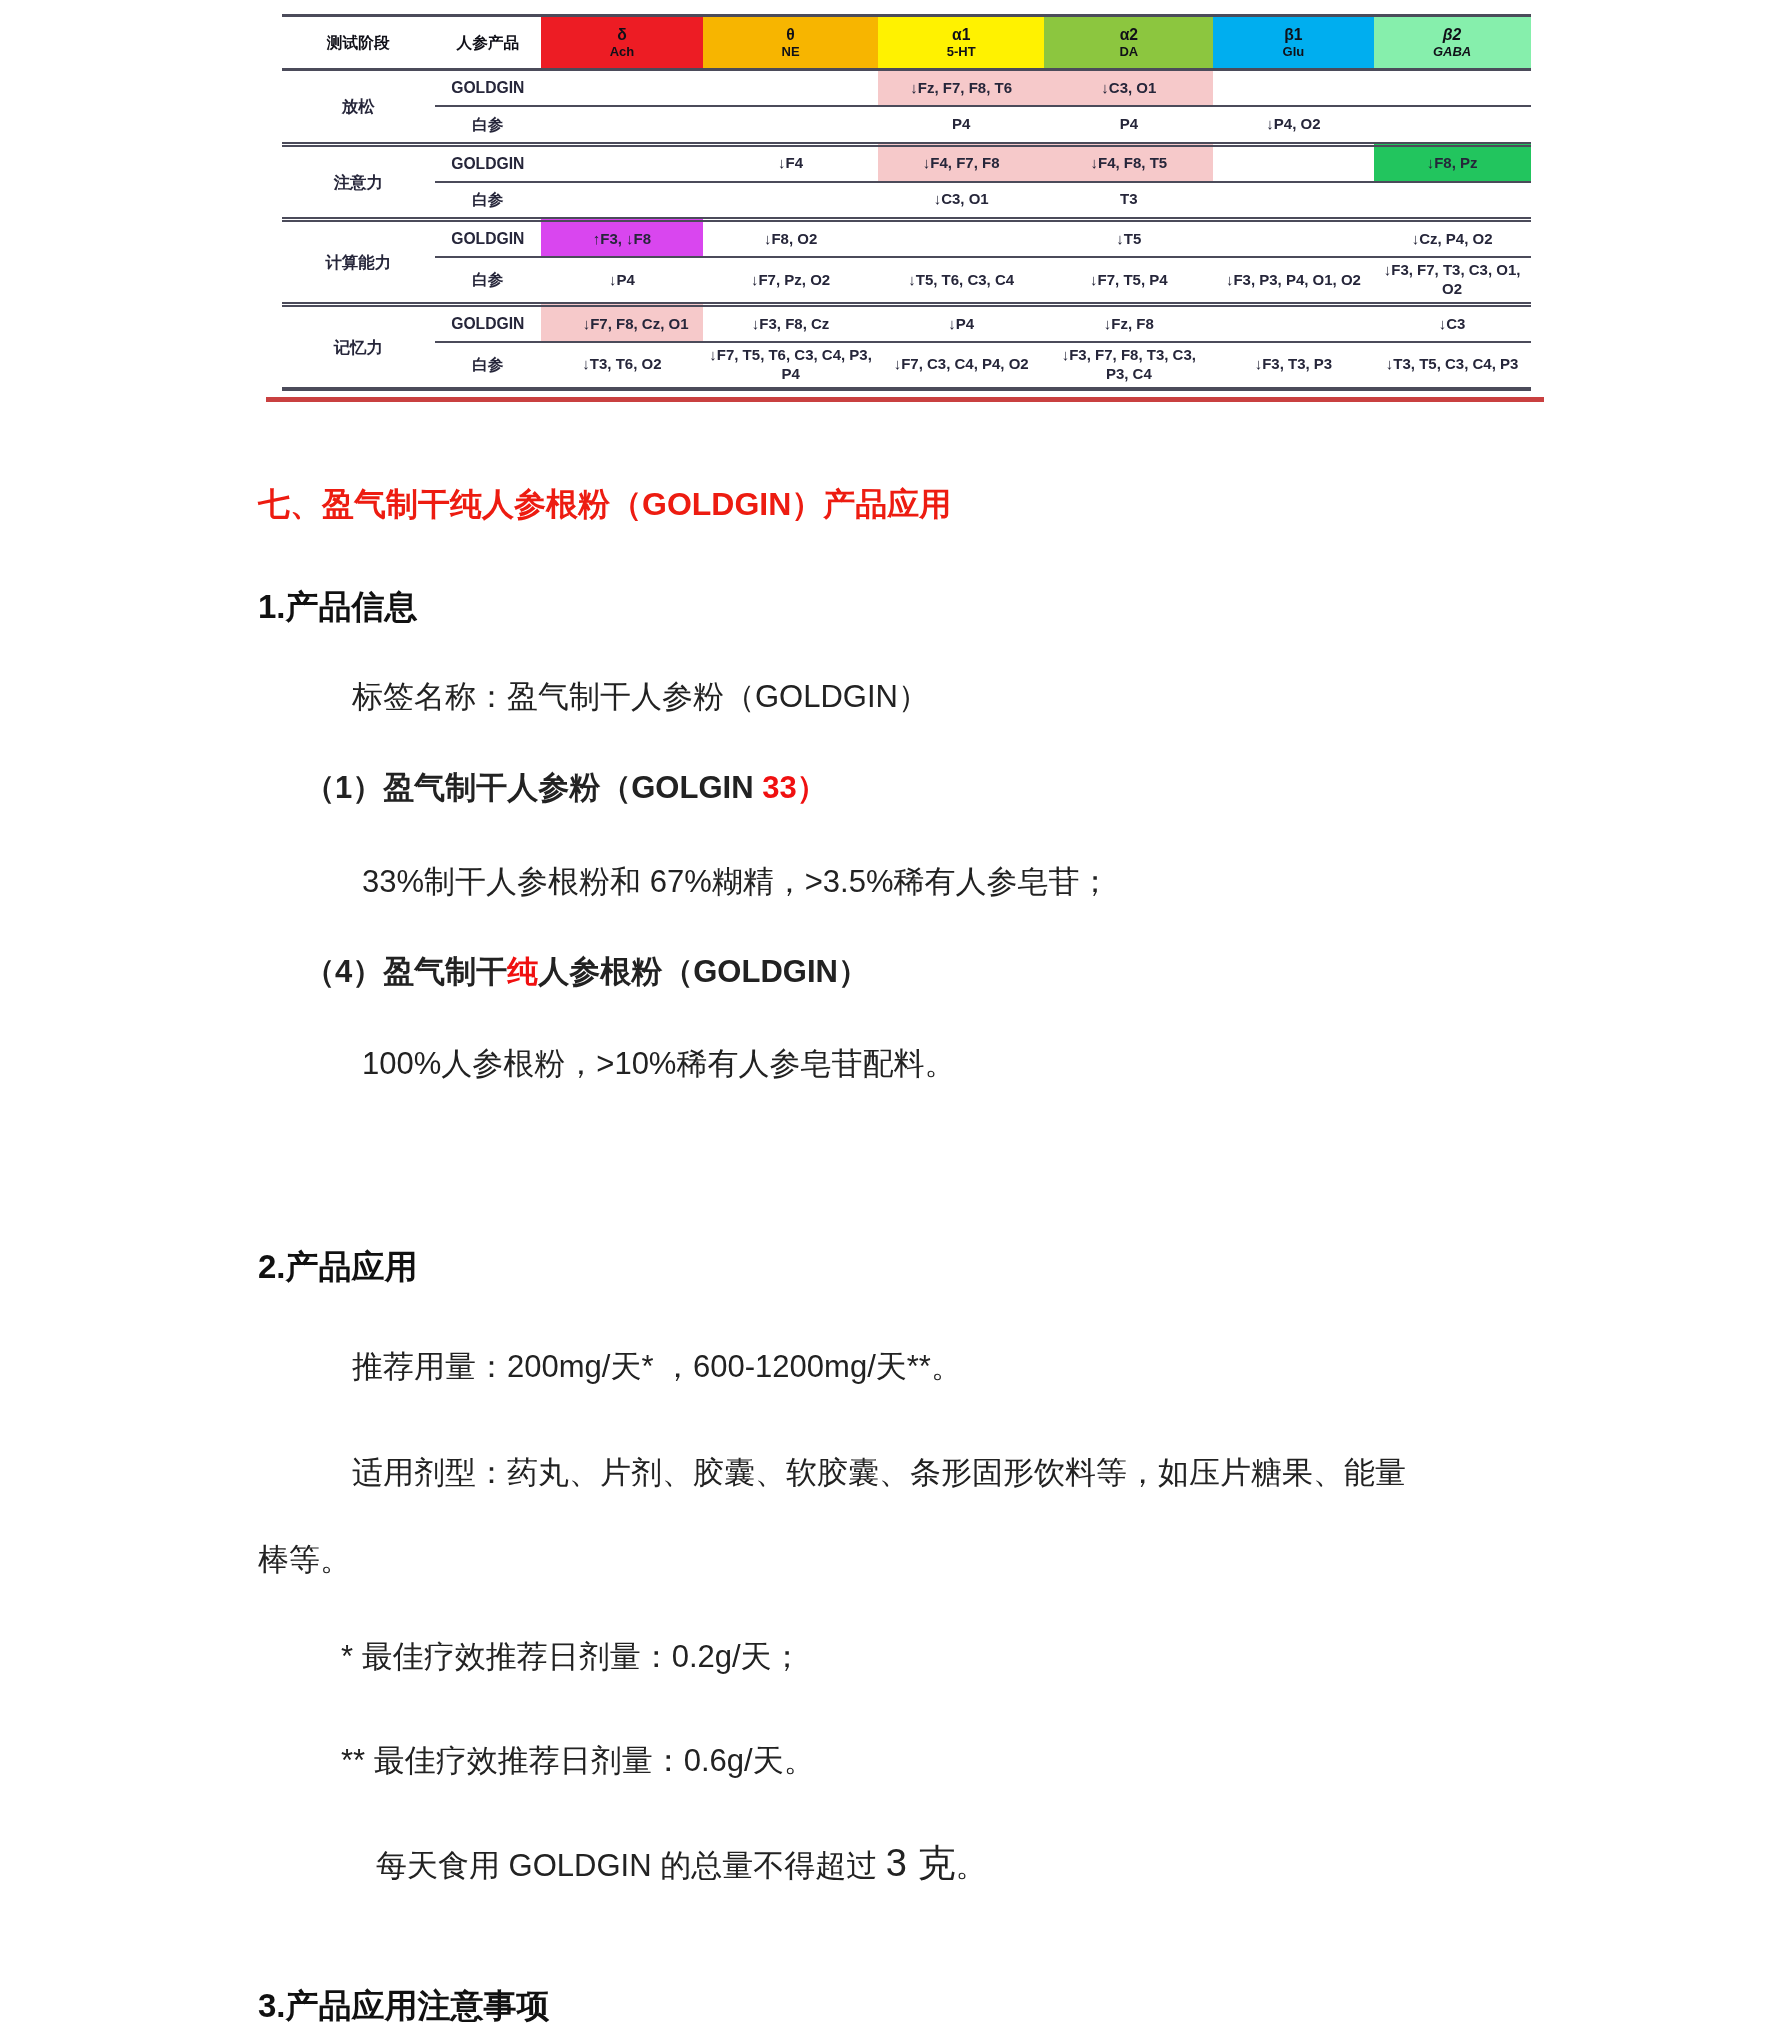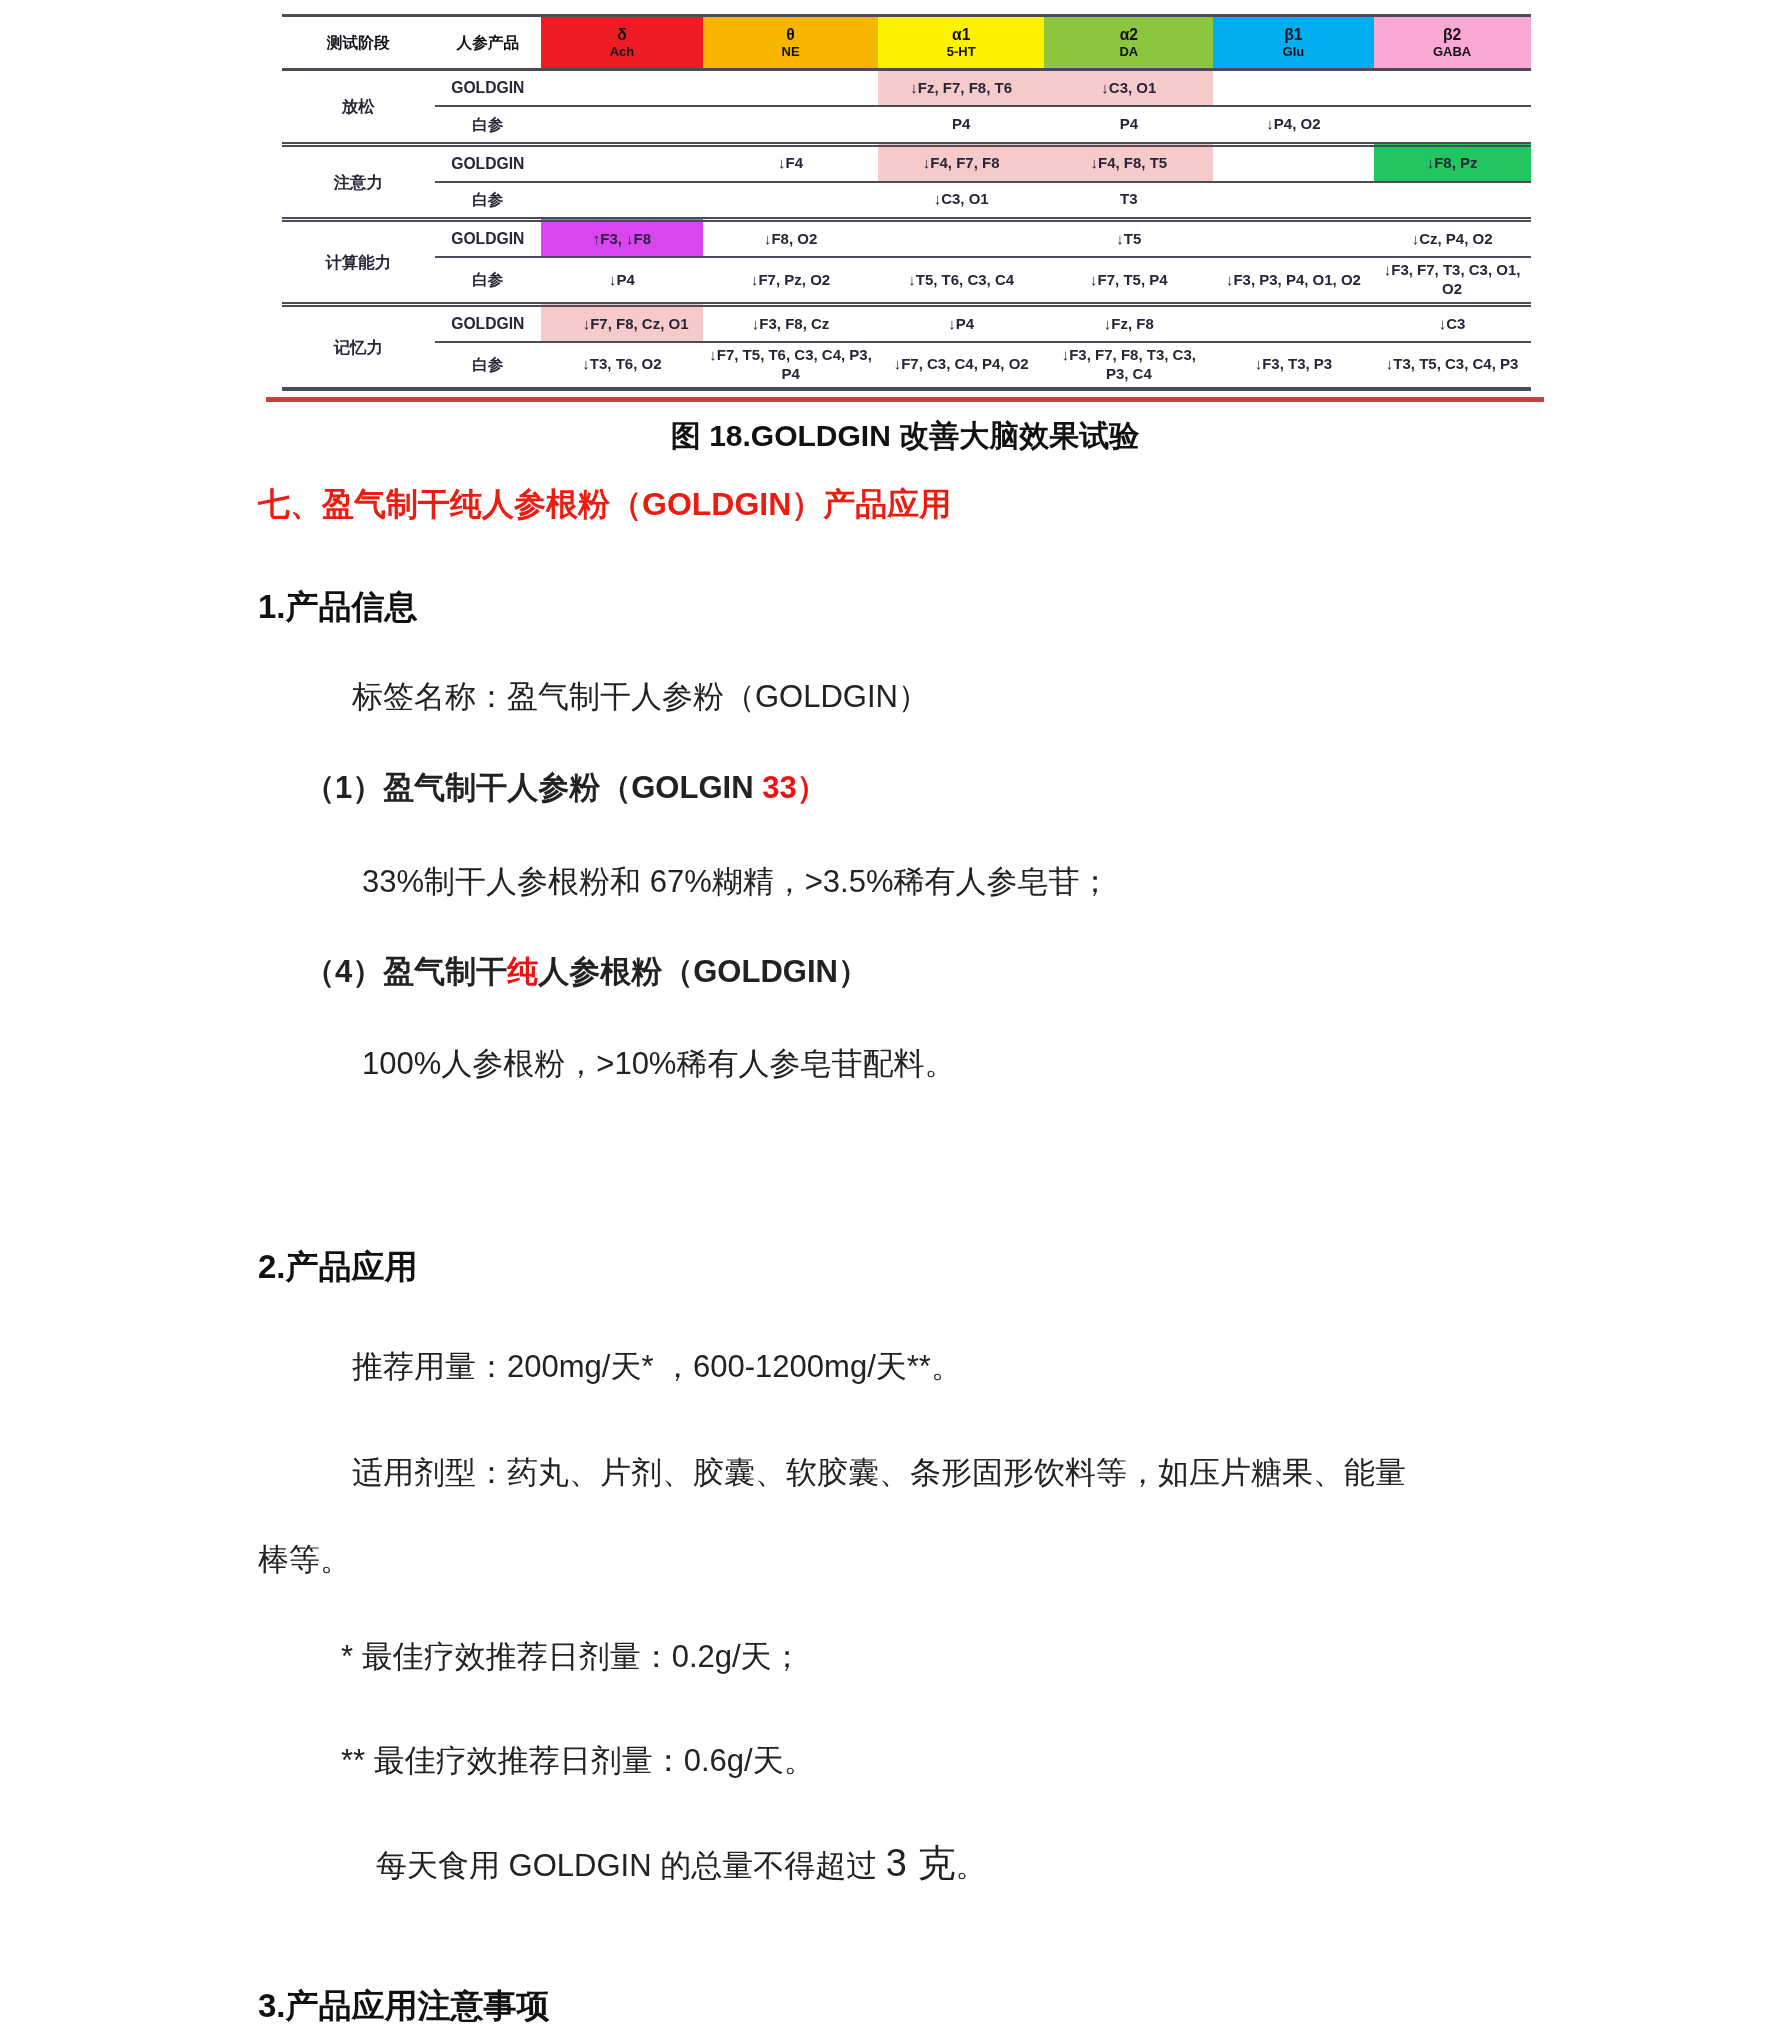--- a/index.html
+++ b/index.html
@@ -69,21 +69,21 @@
             <span class="lbl">5-HT</span>
           </th>
           <th style="background: rgb(140, 198, 63);">
             <span class="sym">α2</span>
             <span class="lbl">DA</span>
           </th>
           <th style="background: rgb(0, 174, 239);">
             <span class="sym">β1</span>
             <span class="lbl">Glu</span>
           </th>
-          <th style="background: #f9a8d4;">
+          <th style="background: #86efac; font-style: italic;">
             <span class="sym">β2</span>
             <span class="lbl">GABA</span>
           </th>
         </tr>
       </thead>
     <tbody>
         <tr class="row-first">
           <td rowspan="2" class="stage sep">放松</td>
           <td class="product">GOLDGIN</td>
           <td class="val"></td>
@@ -155,21 +155,20 @@
           <td class="val end">↓T3, T6, O2</td>
           <td class="val end">↓F7, T5, T6, C3, C4, P3, P4</td>
           <td class="val end">↓F7, C3, C4, P4, O2</td>
           <td class="val end">↓F3, F7, F8, T3, C3, P3, C4</td>
           <td class="val end">↓F3, T3, P3</td>
           <td class="val end">↓T3, T5, C3, C4, P3</td>
         </tr>
       </tbody>
   </table>
   <div class="red-rule" style="background: rgb(201, 64, 64);"></div>
-  <div class="fig-caption">图 18.GOLDGIN 改善大脑效果试验</div>
 </div>
 
 <div class="t heading" style="top:484px">七、盈气制干纯人参根粉（GOLDGIN）产品应用</div>
 
 <div class="t sec-title" style="top:586px">1.产品信息</div>
 
 <div class="t" style="top:678px;left:352px">标签名称：盈气制干人参粉（GOLDGIN）</div>
 
 <div class="t bold" style="top:769px;left:304px"><span>（1）盈气制干人参粉（GOLGIN </span><span class="red" style="color: rgb(240, 16, 16);">33）</span></div>
 

